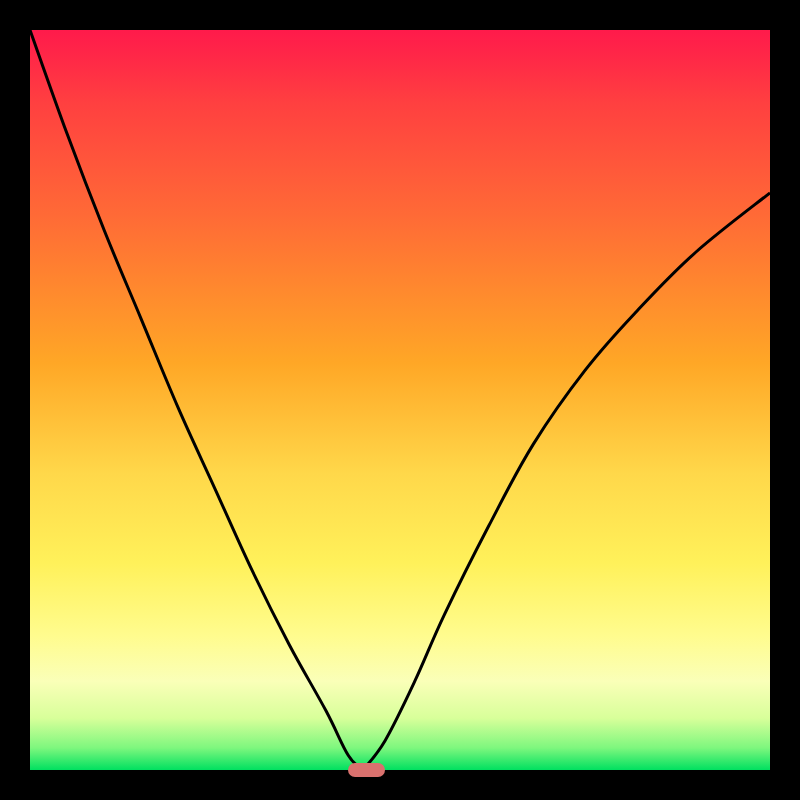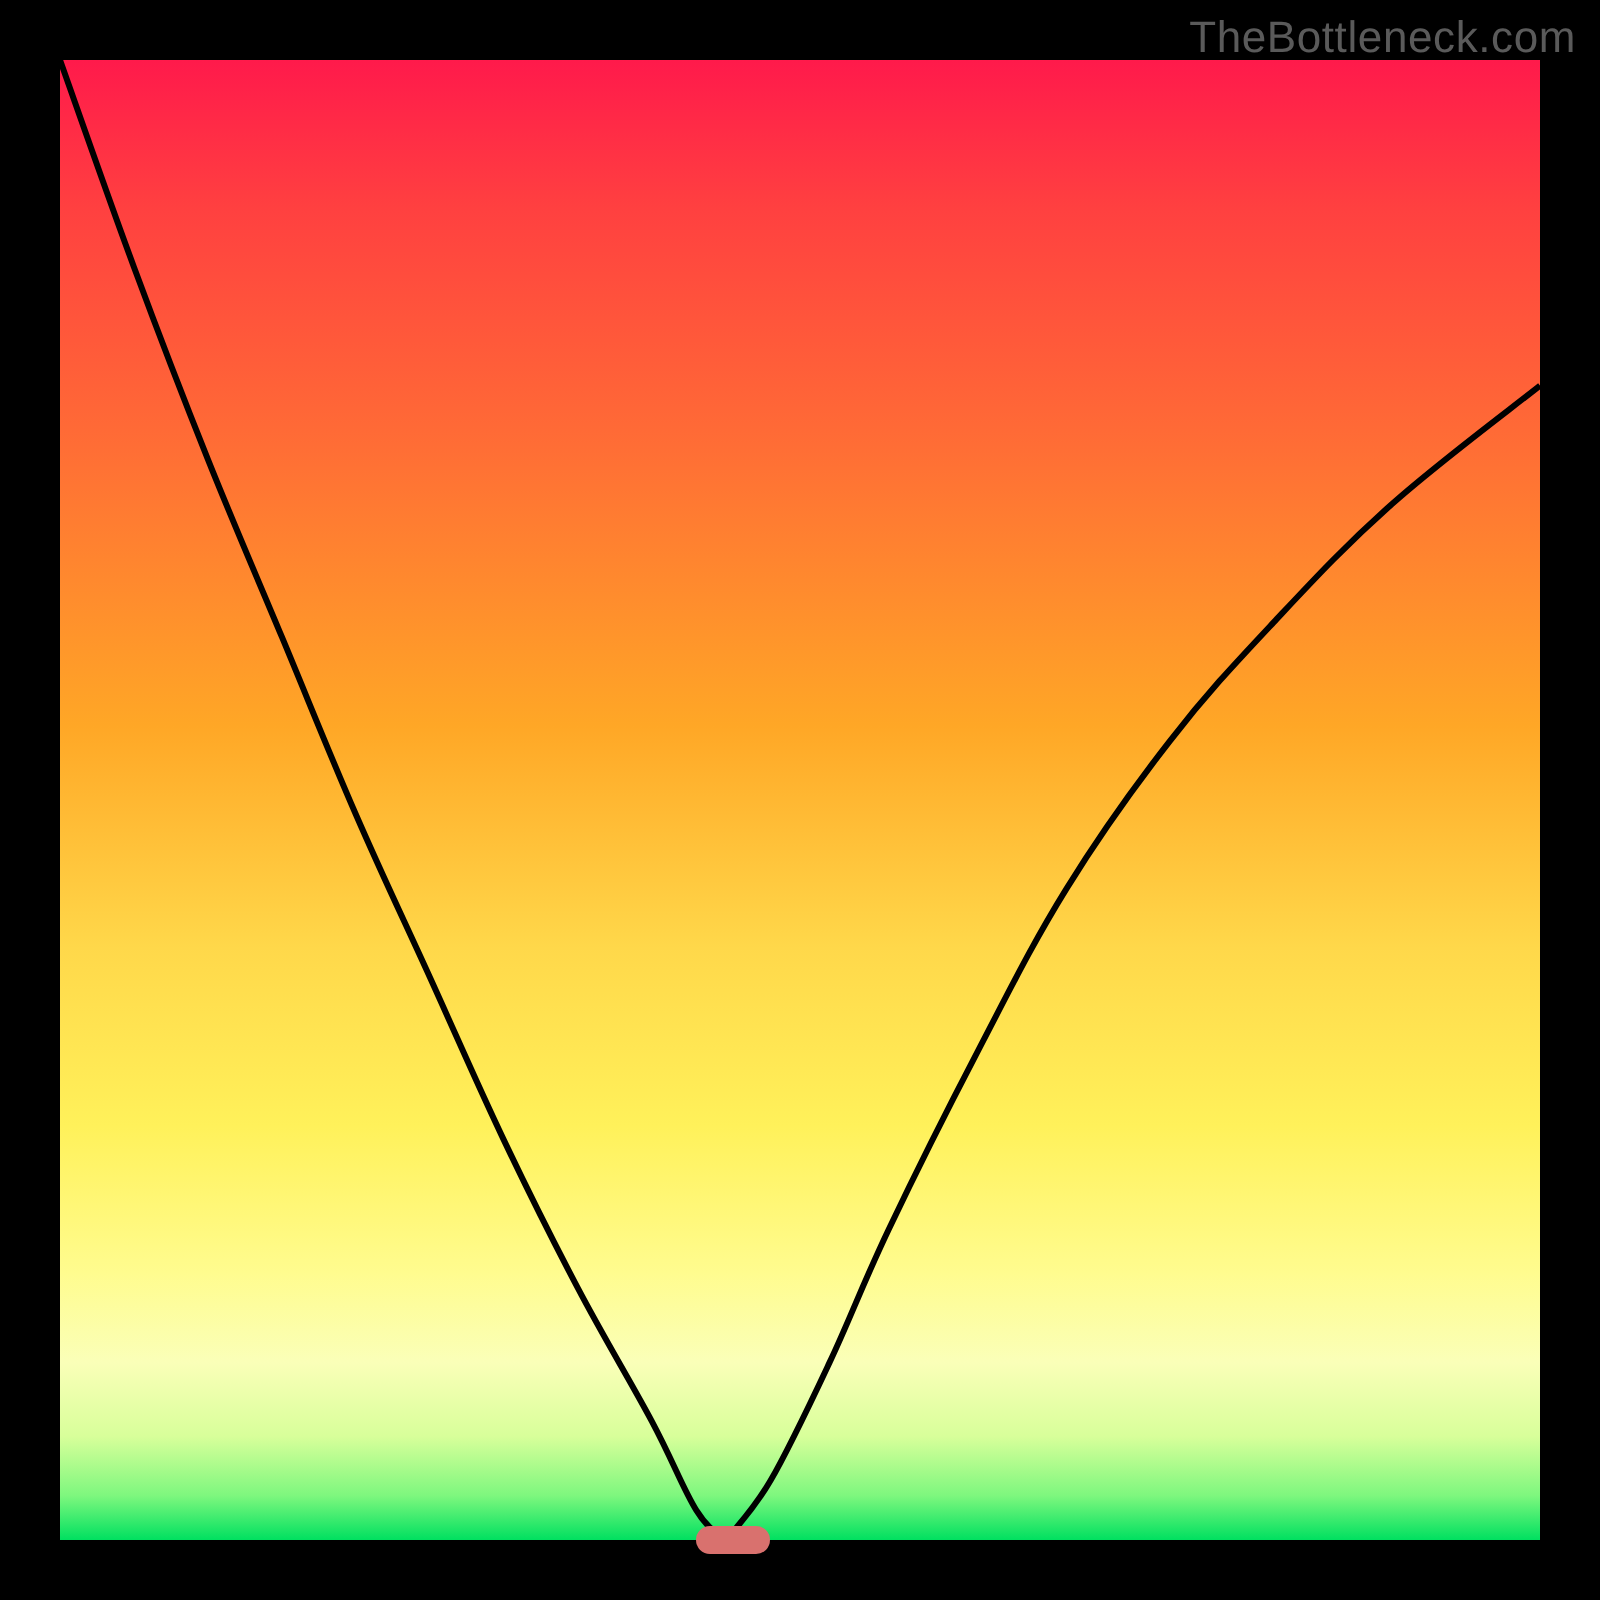--- a/index.html
+++ b/index.html
@@ -58,21 +58,20 @@
   .marker {
     position: absolute;
     border-radius: 8px;
     z-index: 3;
   }
 </style>
 </head>
 <body>
 
 <div class="frame">
-  <div class="watermark">TheBottleneck.com</div>
 
   <div class="plot">
 
     <svg class="curve" viewBox="0 0 740 740" preserveAspectRatio="none">
       <path id="curve-left" fill="none" stroke="#000" stroke-width="3" d="M 0 0 C 6.66 18.648000000000003, 23.68 67.63600000000001, 37 103.60000000000002 C 50.32 139.56400000000002, 60.68 166.50000000000006, 74 199.80000000000007 C 87.32 233.10000000000008, 97.68 256.632, 111 288.6 C 124.32 320.56800000000004, 134.68 346.764, 148 377.40000000000003 C 161.32 408.03600000000006, 171.68 429.496, 185 458.8 C 198.32 488.10400000000004, 208.68 512.2280000000001, 222 540.2 C 235.32 568.172, 245.68 588.892, 259 614.2 C 272.32 639.508, 285.344 660.8199999999999, 296 680.8 C 306.656 700.78, 311.53999999999996 714.544, 318.2 725.2 C 324.86 735.8560000000001, 330.336 737.336, 333 740"></path>
       <path id="curve-right" fill="none" stroke="#000" stroke-width="3" d="M 333 740 C 336.996 734.672, 345.876 726.384, 355.2 710.4 C 364.524 694.4159999999999, 374.144 673.844, 384.8 651.2 C 395.456 628.556, 401.08000000000004 612.572, 414.40000000000003 584.6 C 427.72 556.628, 442.81600000000003 526.4359999999999, 458.8 495.79999999999995 C 474.784 465.16399999999993, 485.88400000000007 442.37199999999996, 503.20000000000005 414.4 C 520.5160000000001 386.428, 536.352 364.376, 555 340.4 C 573.648 316.424, 586.8199999999999 302.512, 606.8 281.2 C 626.78 259.888, 642.024 243.312, 666 222 C 689.976 200.688, 726.68 173.45599999999996, 740 162.79999999999995"></path>
     </svg>
 
     <div class="marker" id="marker" style="background: rgb(217, 113, 110); width: 37px; height: 14px; left: 318.2px; bottom: -7px;"></div>
   </div>

